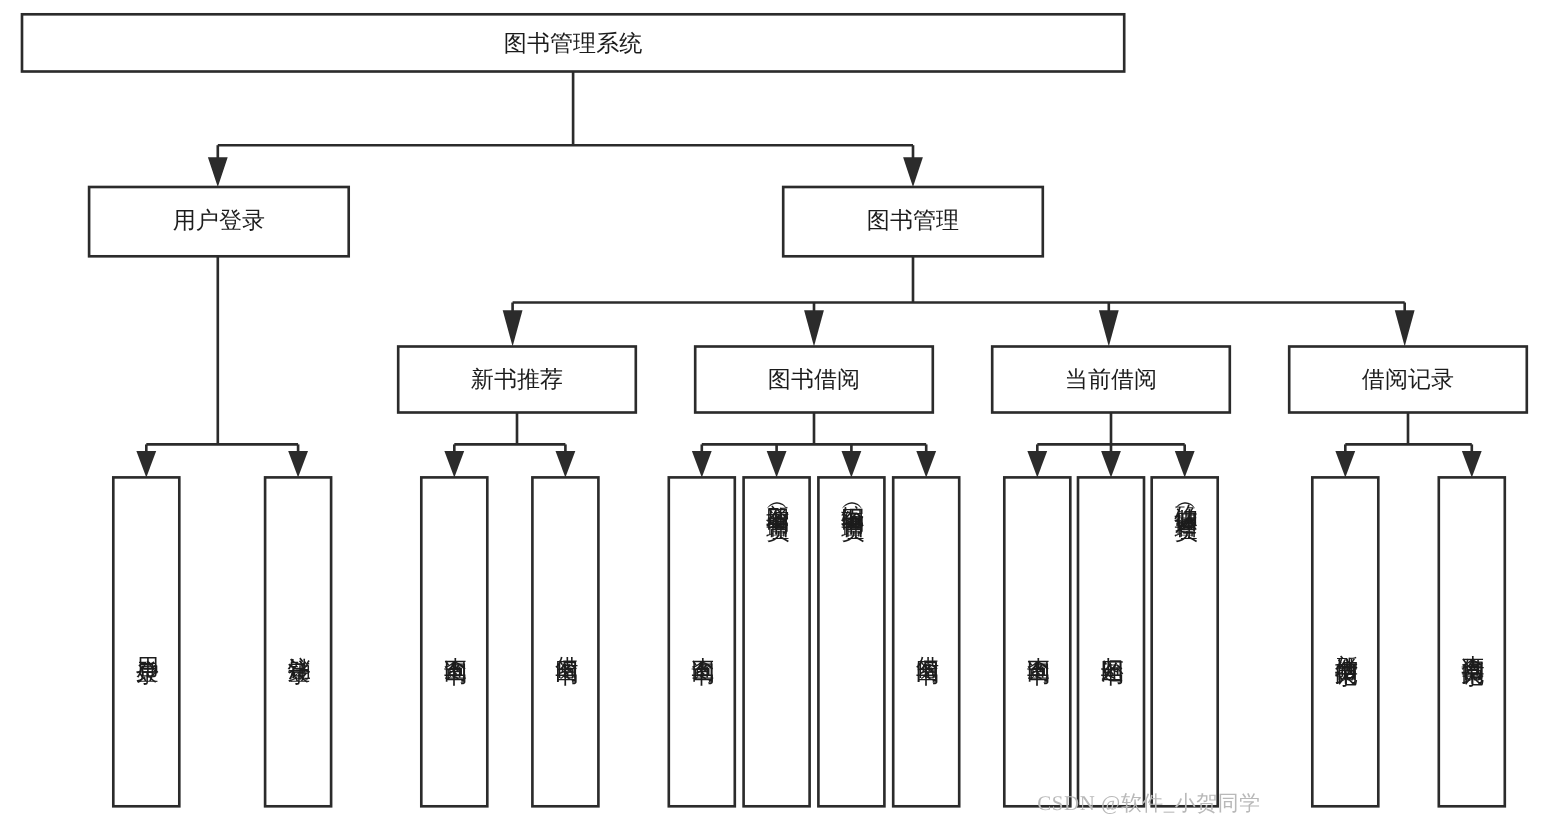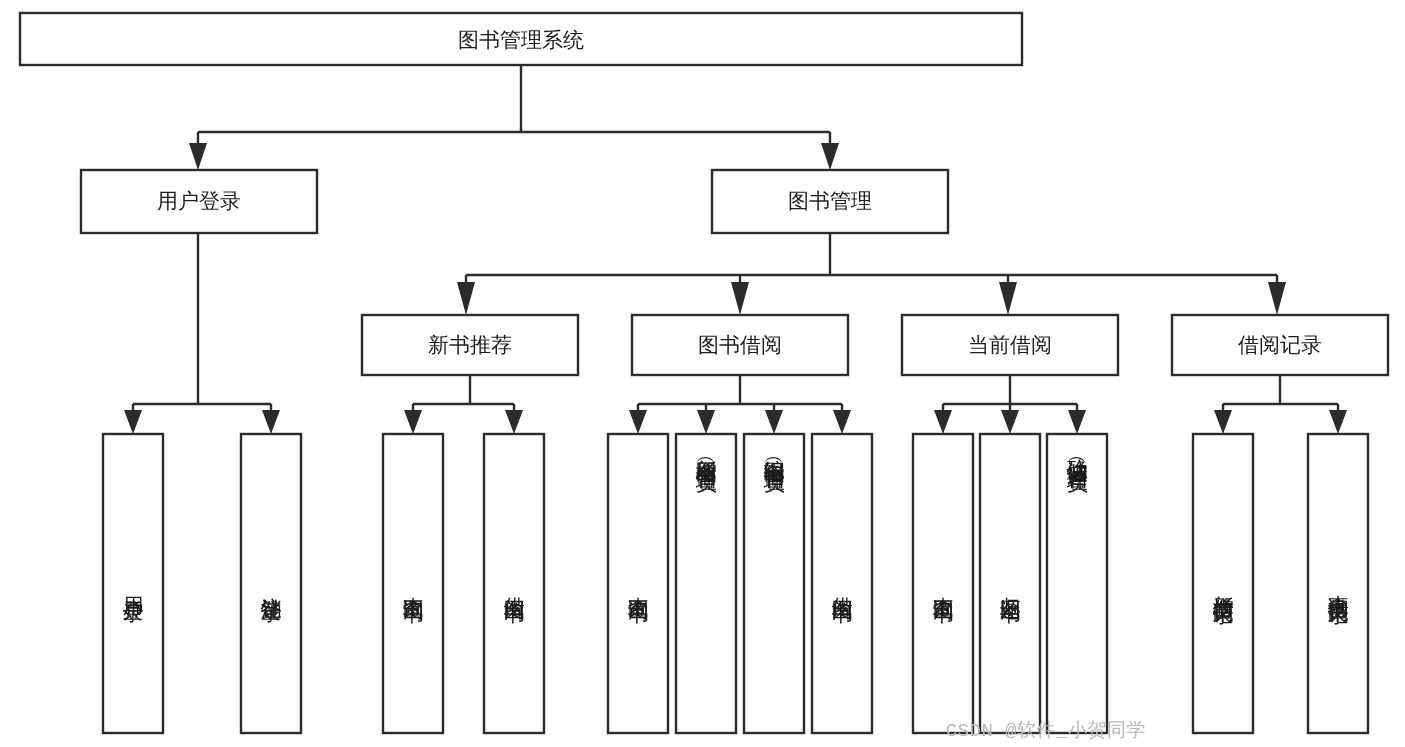--- a/index.html
+++ b/index.html
@@ -44,21 +44,21 @@
     font-family: "Liberation Sans", "DejaVu Sans", sans-serif;
     font-size: 21px;
     fill: #1c1c1c;
     text-anchor: middle;
     dominant-baseline: middle;
   }
   .watermark {
     position: absolute;
     right: 8px;
     bottom: 4px;
-    font-family: Liberation Mono, monospace;
+    font-family: Liberation Serif, serif;
     font-size: 19px;
     color: #b9b9b9;
     letter-spacing: 0.5px;
     white-space: nowrap;
     user-select: none;
   }
 </style>
 </head>
 <body>
 

